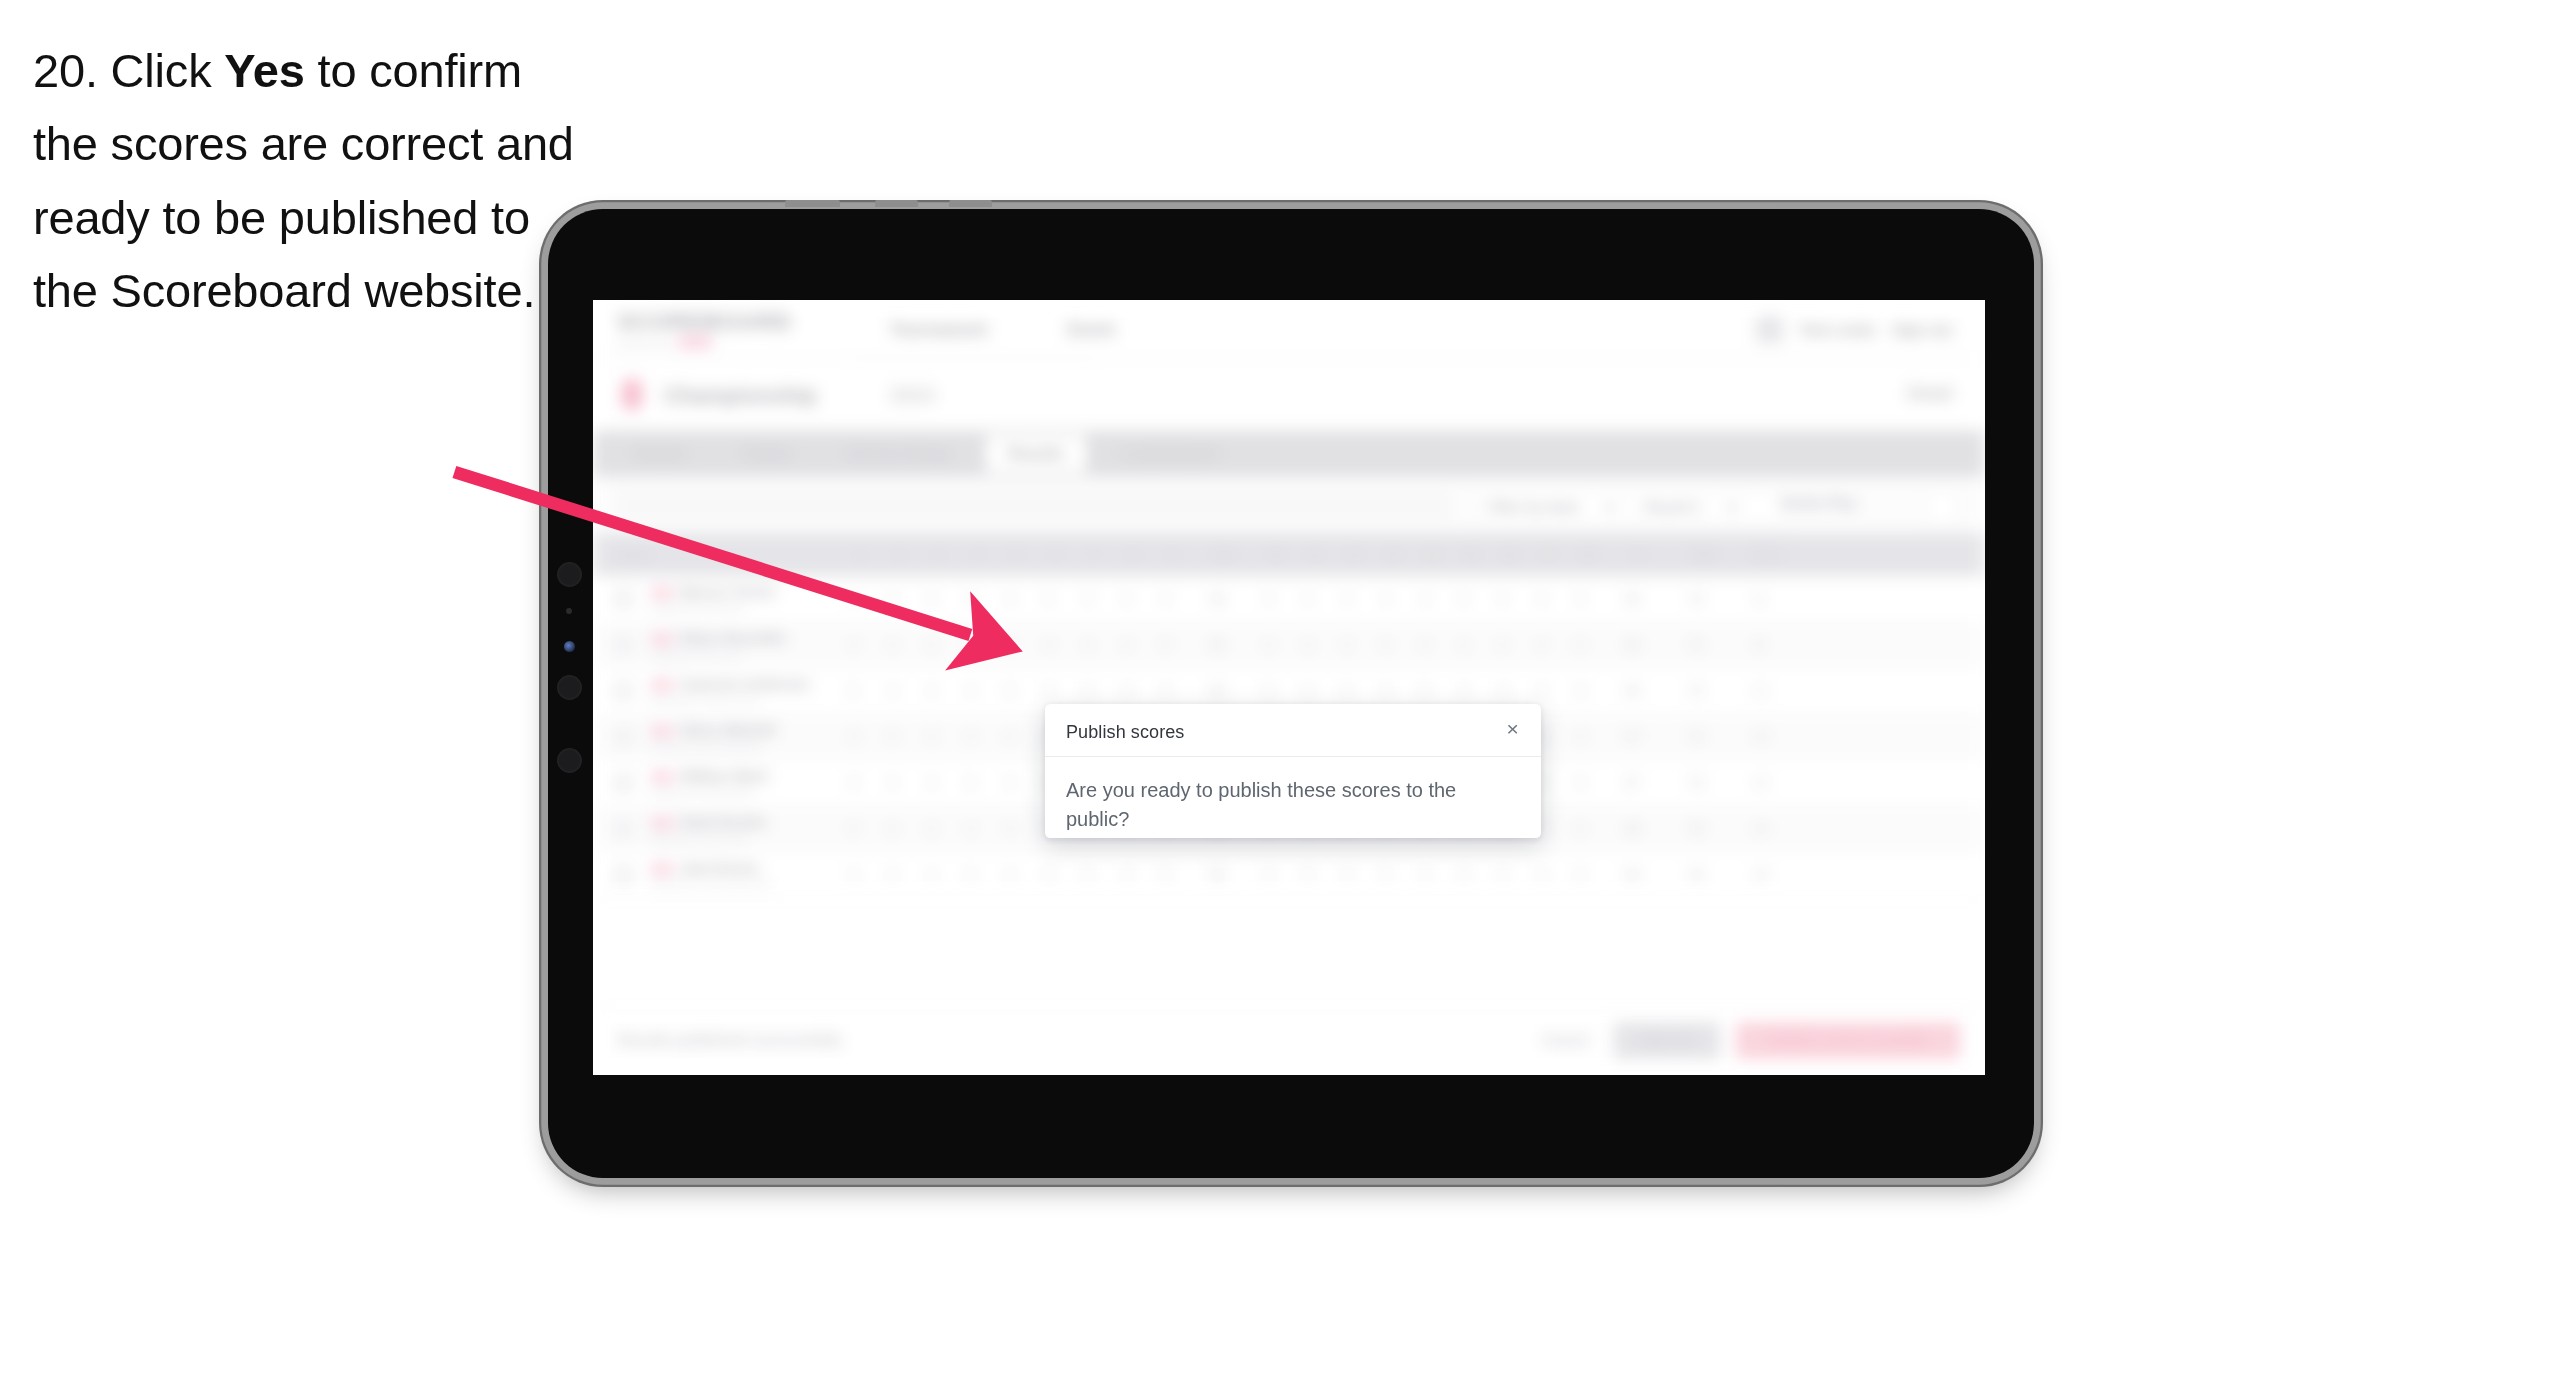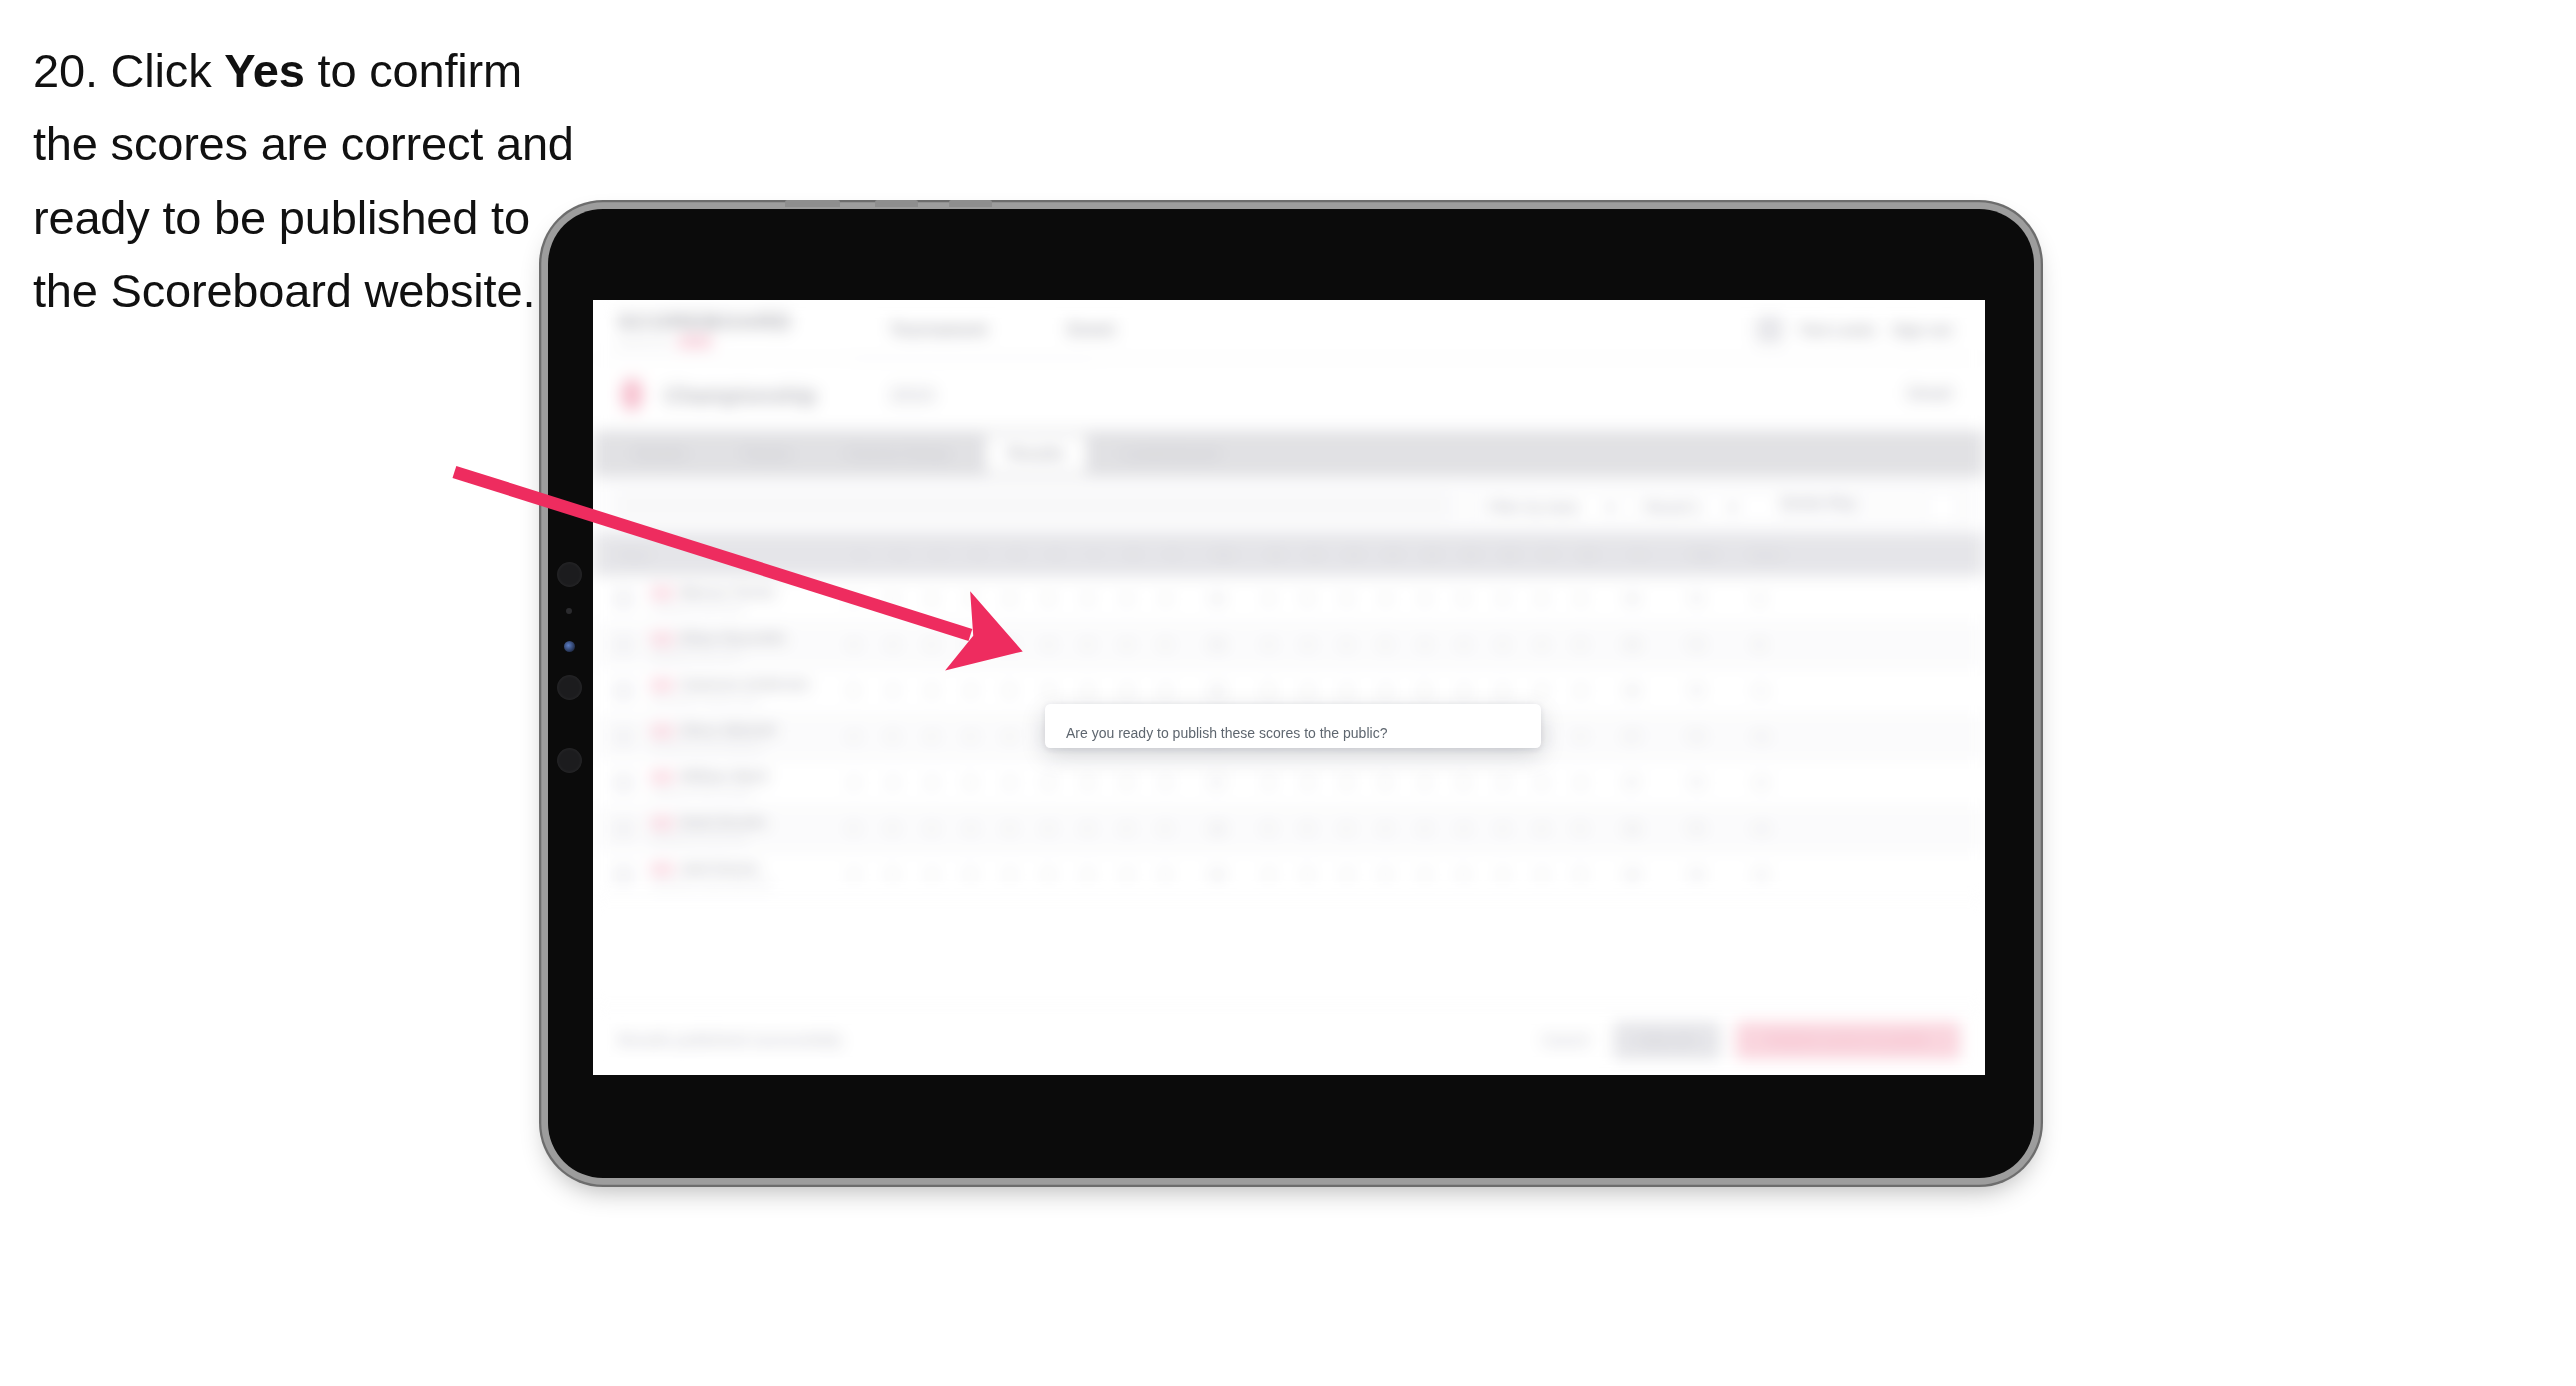--- a/index.html
+++ b/index.html
@@ -422,21 +422,21 @@
     color: #6e7680;
     font-size: 21px;
     font-weight: 300;
     line-height: 1;
     cursor: pointer;
   }
   #modal-body {
     padding: 19.3px 21px 4.5px 21px;
   }
   #modal-message {
-    font-size: 14px;
+    font-size: 20px;
     color: #5e666f;
     line-height: 1.45;
   }
   #modal-footer {
     padding: 16.3px 21px 21px 21px;
     display: flex;
     justify-content: flex-end;
     gap: 9.6px;
   }
   .modal-btn {
@@ -792,20 +792,24 @@
         <div id="bottom-actions">
           <div id="btn-link">Cancel</div>
           <div id="btn-gray">Save all</div>
           <div id="btn-primary">Publish scores to public</div>
         </div>
       </div>
 
     </div>
 
     <div id="modal">
+      <div id="modal-head">
+        <div id="modal-title">Publish scores</div>
+        <div id="modal-close">×</div>
+      </div>
       <div id="modal-body">
         <div id="modal-message">Are you ready to publish these scores to the public?</div>
       </div>
     </div>
 
   </div>
 </div>
 
 <svg id="arrow-svg" viewBox="0 0 3471 1868">
   <g id="arrow-group">

